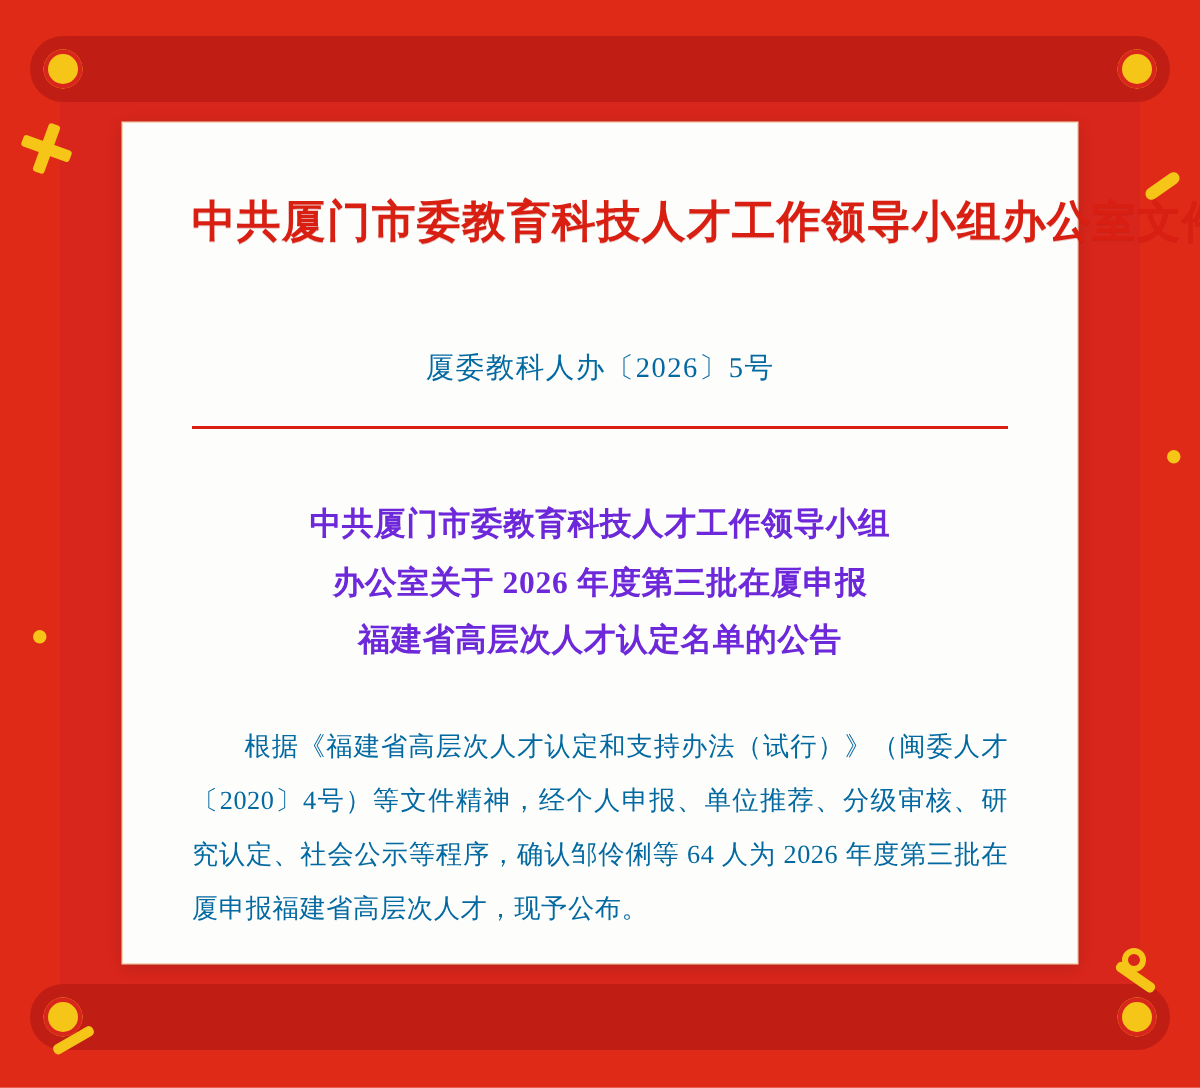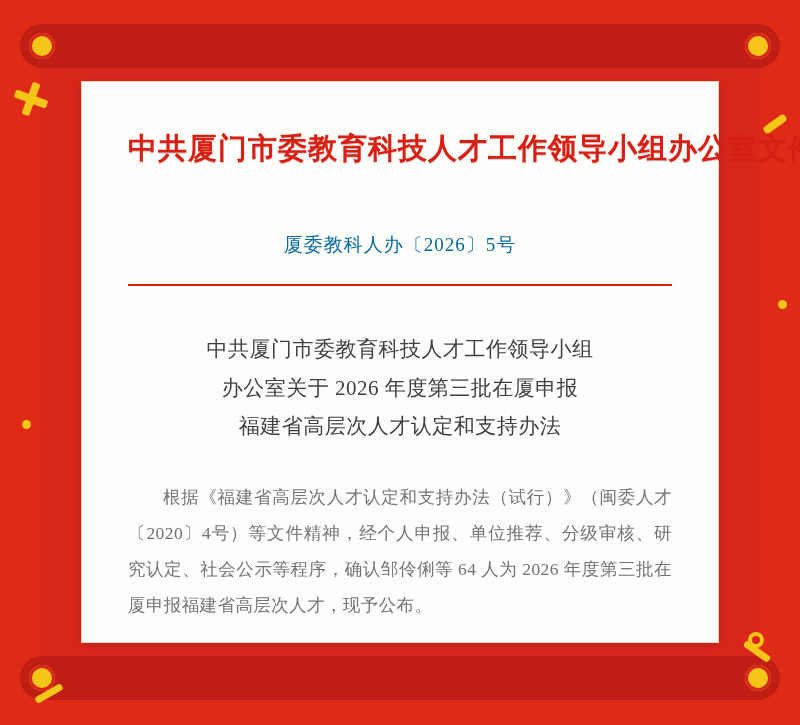--- a/index.html
+++ b/index.html
@@ -99,30 +99,30 @@
   }
   .red-rule {
     margin: 26px auto 0 auto;
     width: 100%;
     height: 2px;
     background: #d81f12;
   }
   .headline {
     margin-top: 44px;
     font-size: 21px;
-    font-weight: normal;
-    color: #404040;
+    font-weight: bold;
+    color: #6d28d9;
     line-height: 1.85;
     letter-spacing: 0.5px;
   }
   .headline div { white-space: nowrap; }
   .body-text {
     margin-top: 34px;
     font-size: 17.5px;
-    color: #737373;
+    color: #0369a1;
     line-height: 2.05;
     text-align: justify;
     text-justify: inter-ideograph;
     letter-spacing: 0.4px;
   }
   .body-text p {
     margin: 0;
     text-indent: 2em;
   }
 
@@ -201,21 +201,21 @@
 
       <div class="doc-title">中共厦门市委教育科技人才工作领导小组办公室文件</div>
 
       <div class="doc-number">厦委教科人办〔2026〕5号</div>
 
       <div class="red-rule"></div>
 
       <div class="headline">
         <div>中共厦门市委教育科技人才工作领导小组</div>
         <div>办公室关于 2026 年度第三批在厦申报</div>
-        <div>福建省高层次人才认定和支持办法</div>
+        <div>福建省高层次人才认定名单的公告</div>
       </div>
 
       <div class="body-text">
         <p>根据《福建省高层次人才认定和支持办法（试行）》（闽委人才〔2020〕4号）等文件精神，经个人申报、单位推荐、分级审核、研究认定、社会公示等程序，确认邹伶俐等 64 人为 2026 年度第三批在厦申报福建省高层次人才，现予公布。</p>
       </div>
 
     </div>
   </div>
 
 </div>

